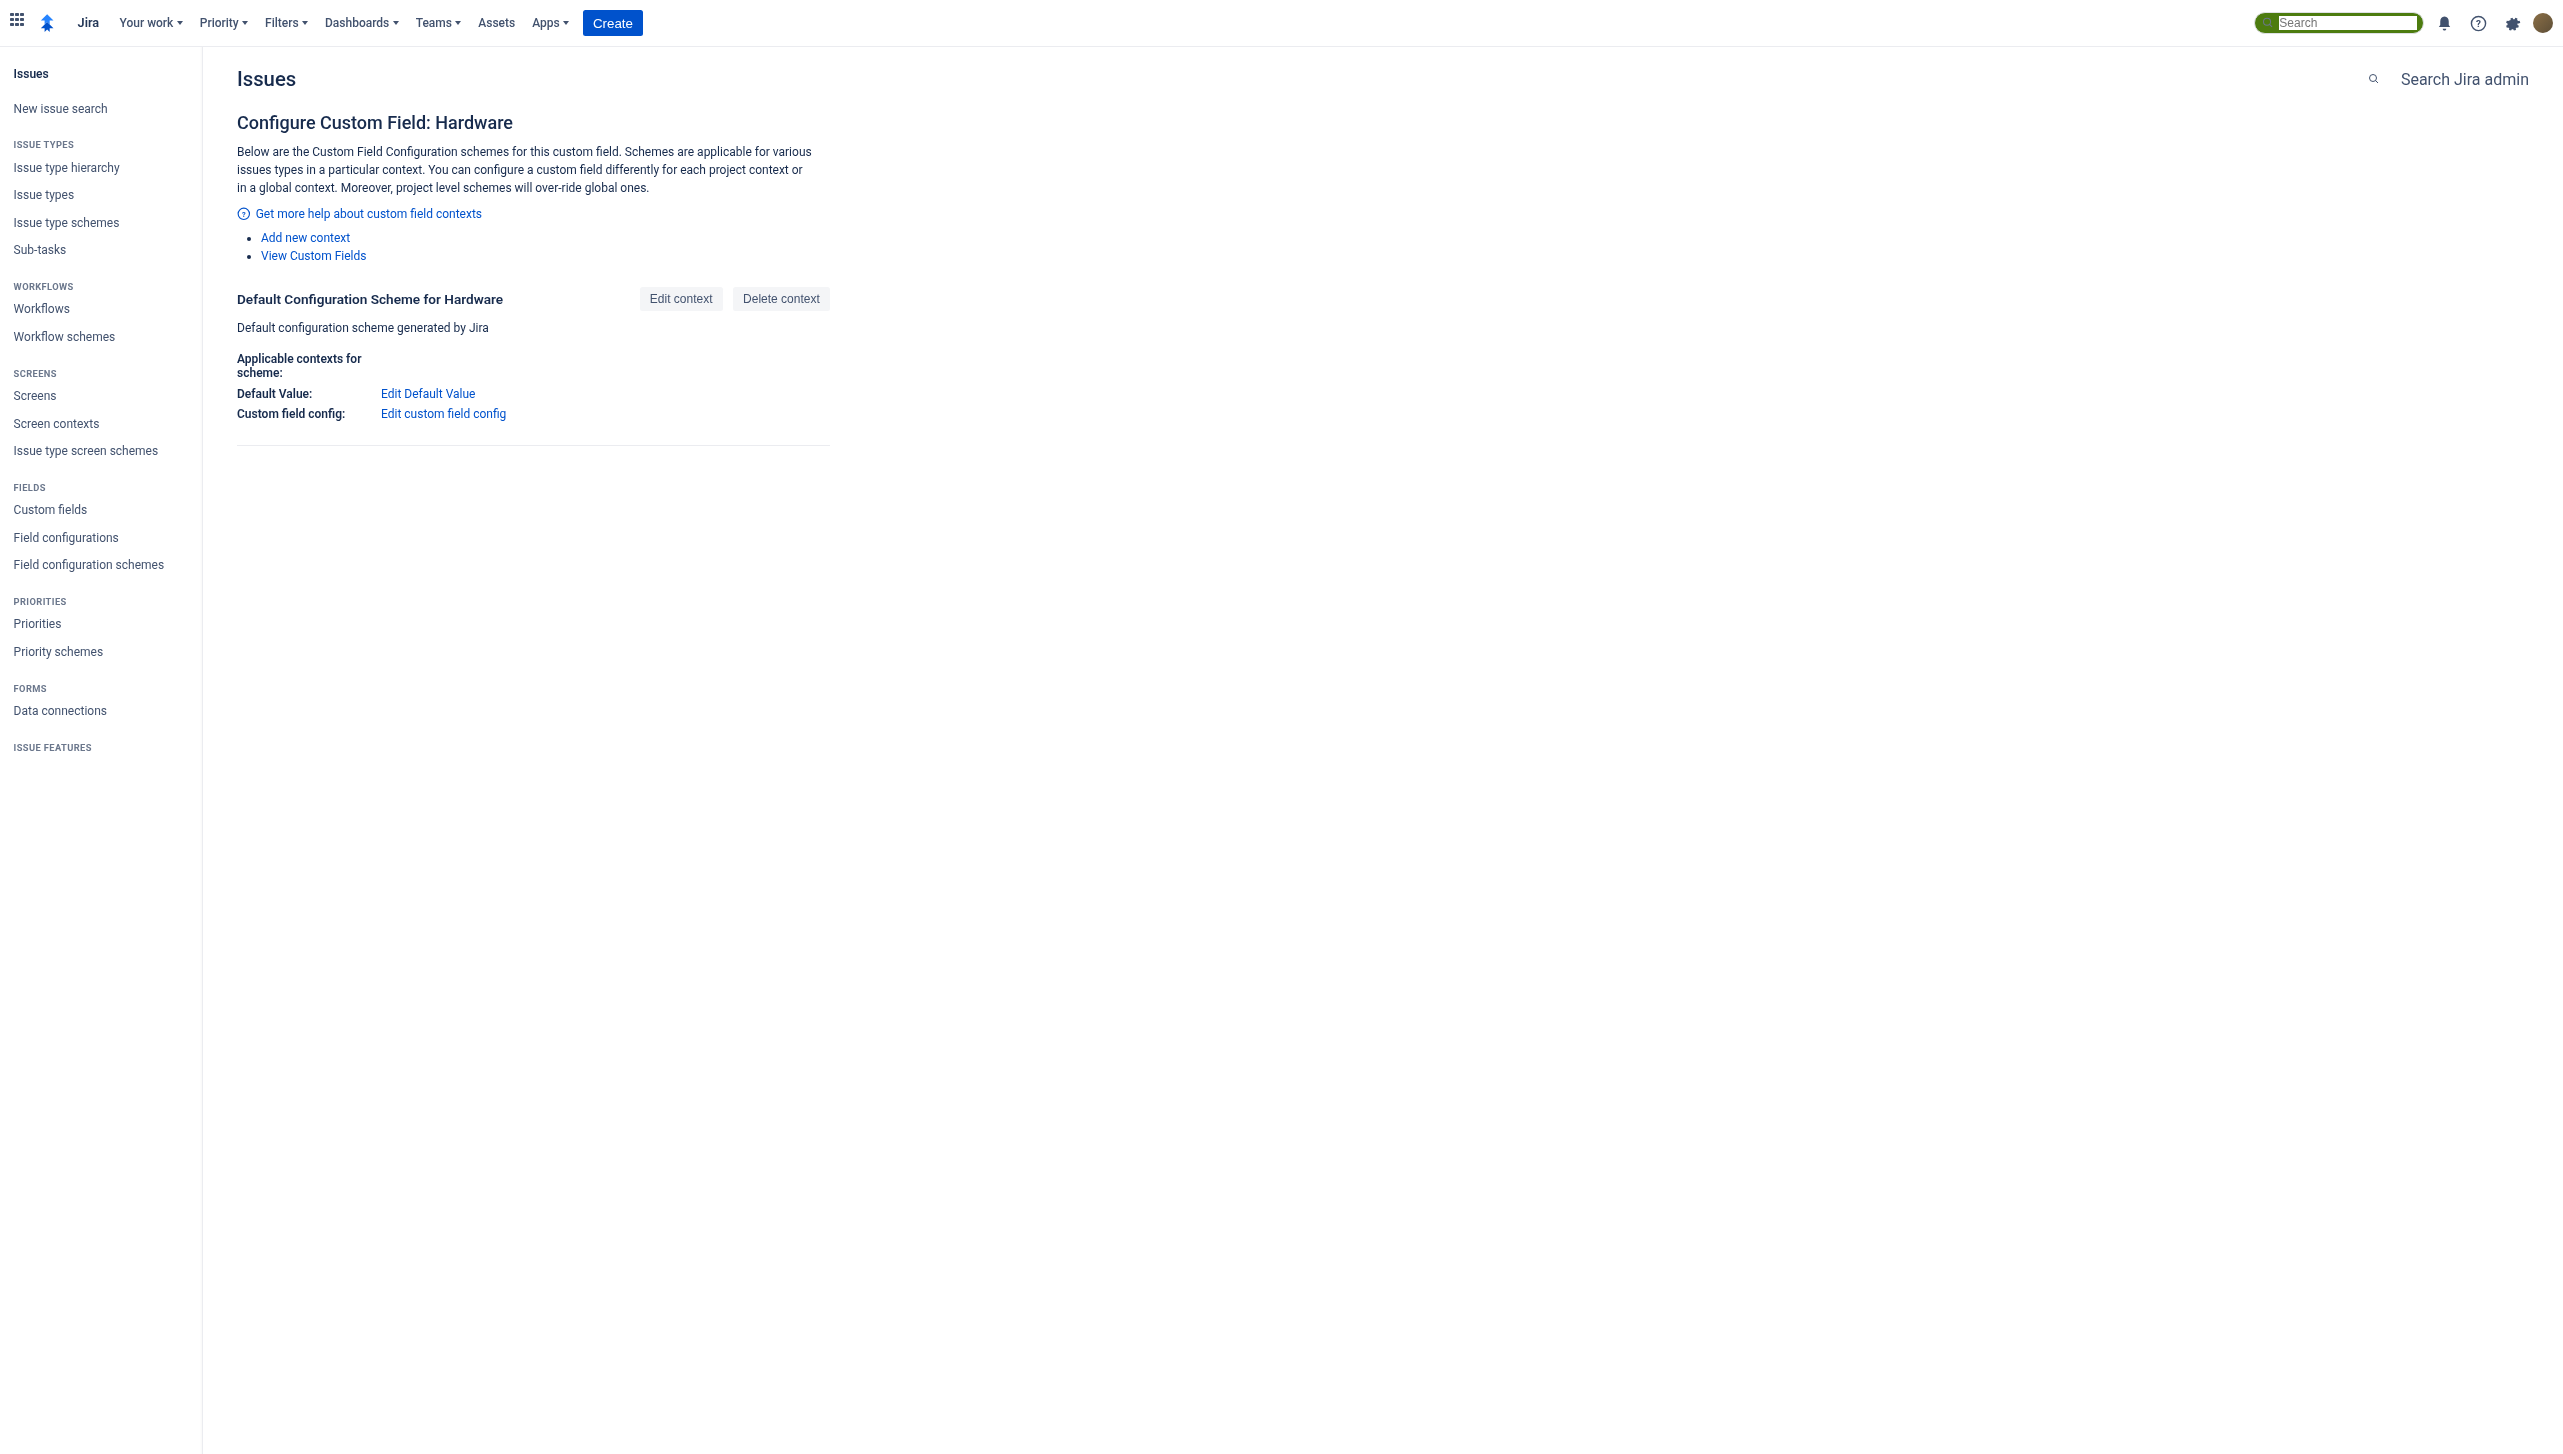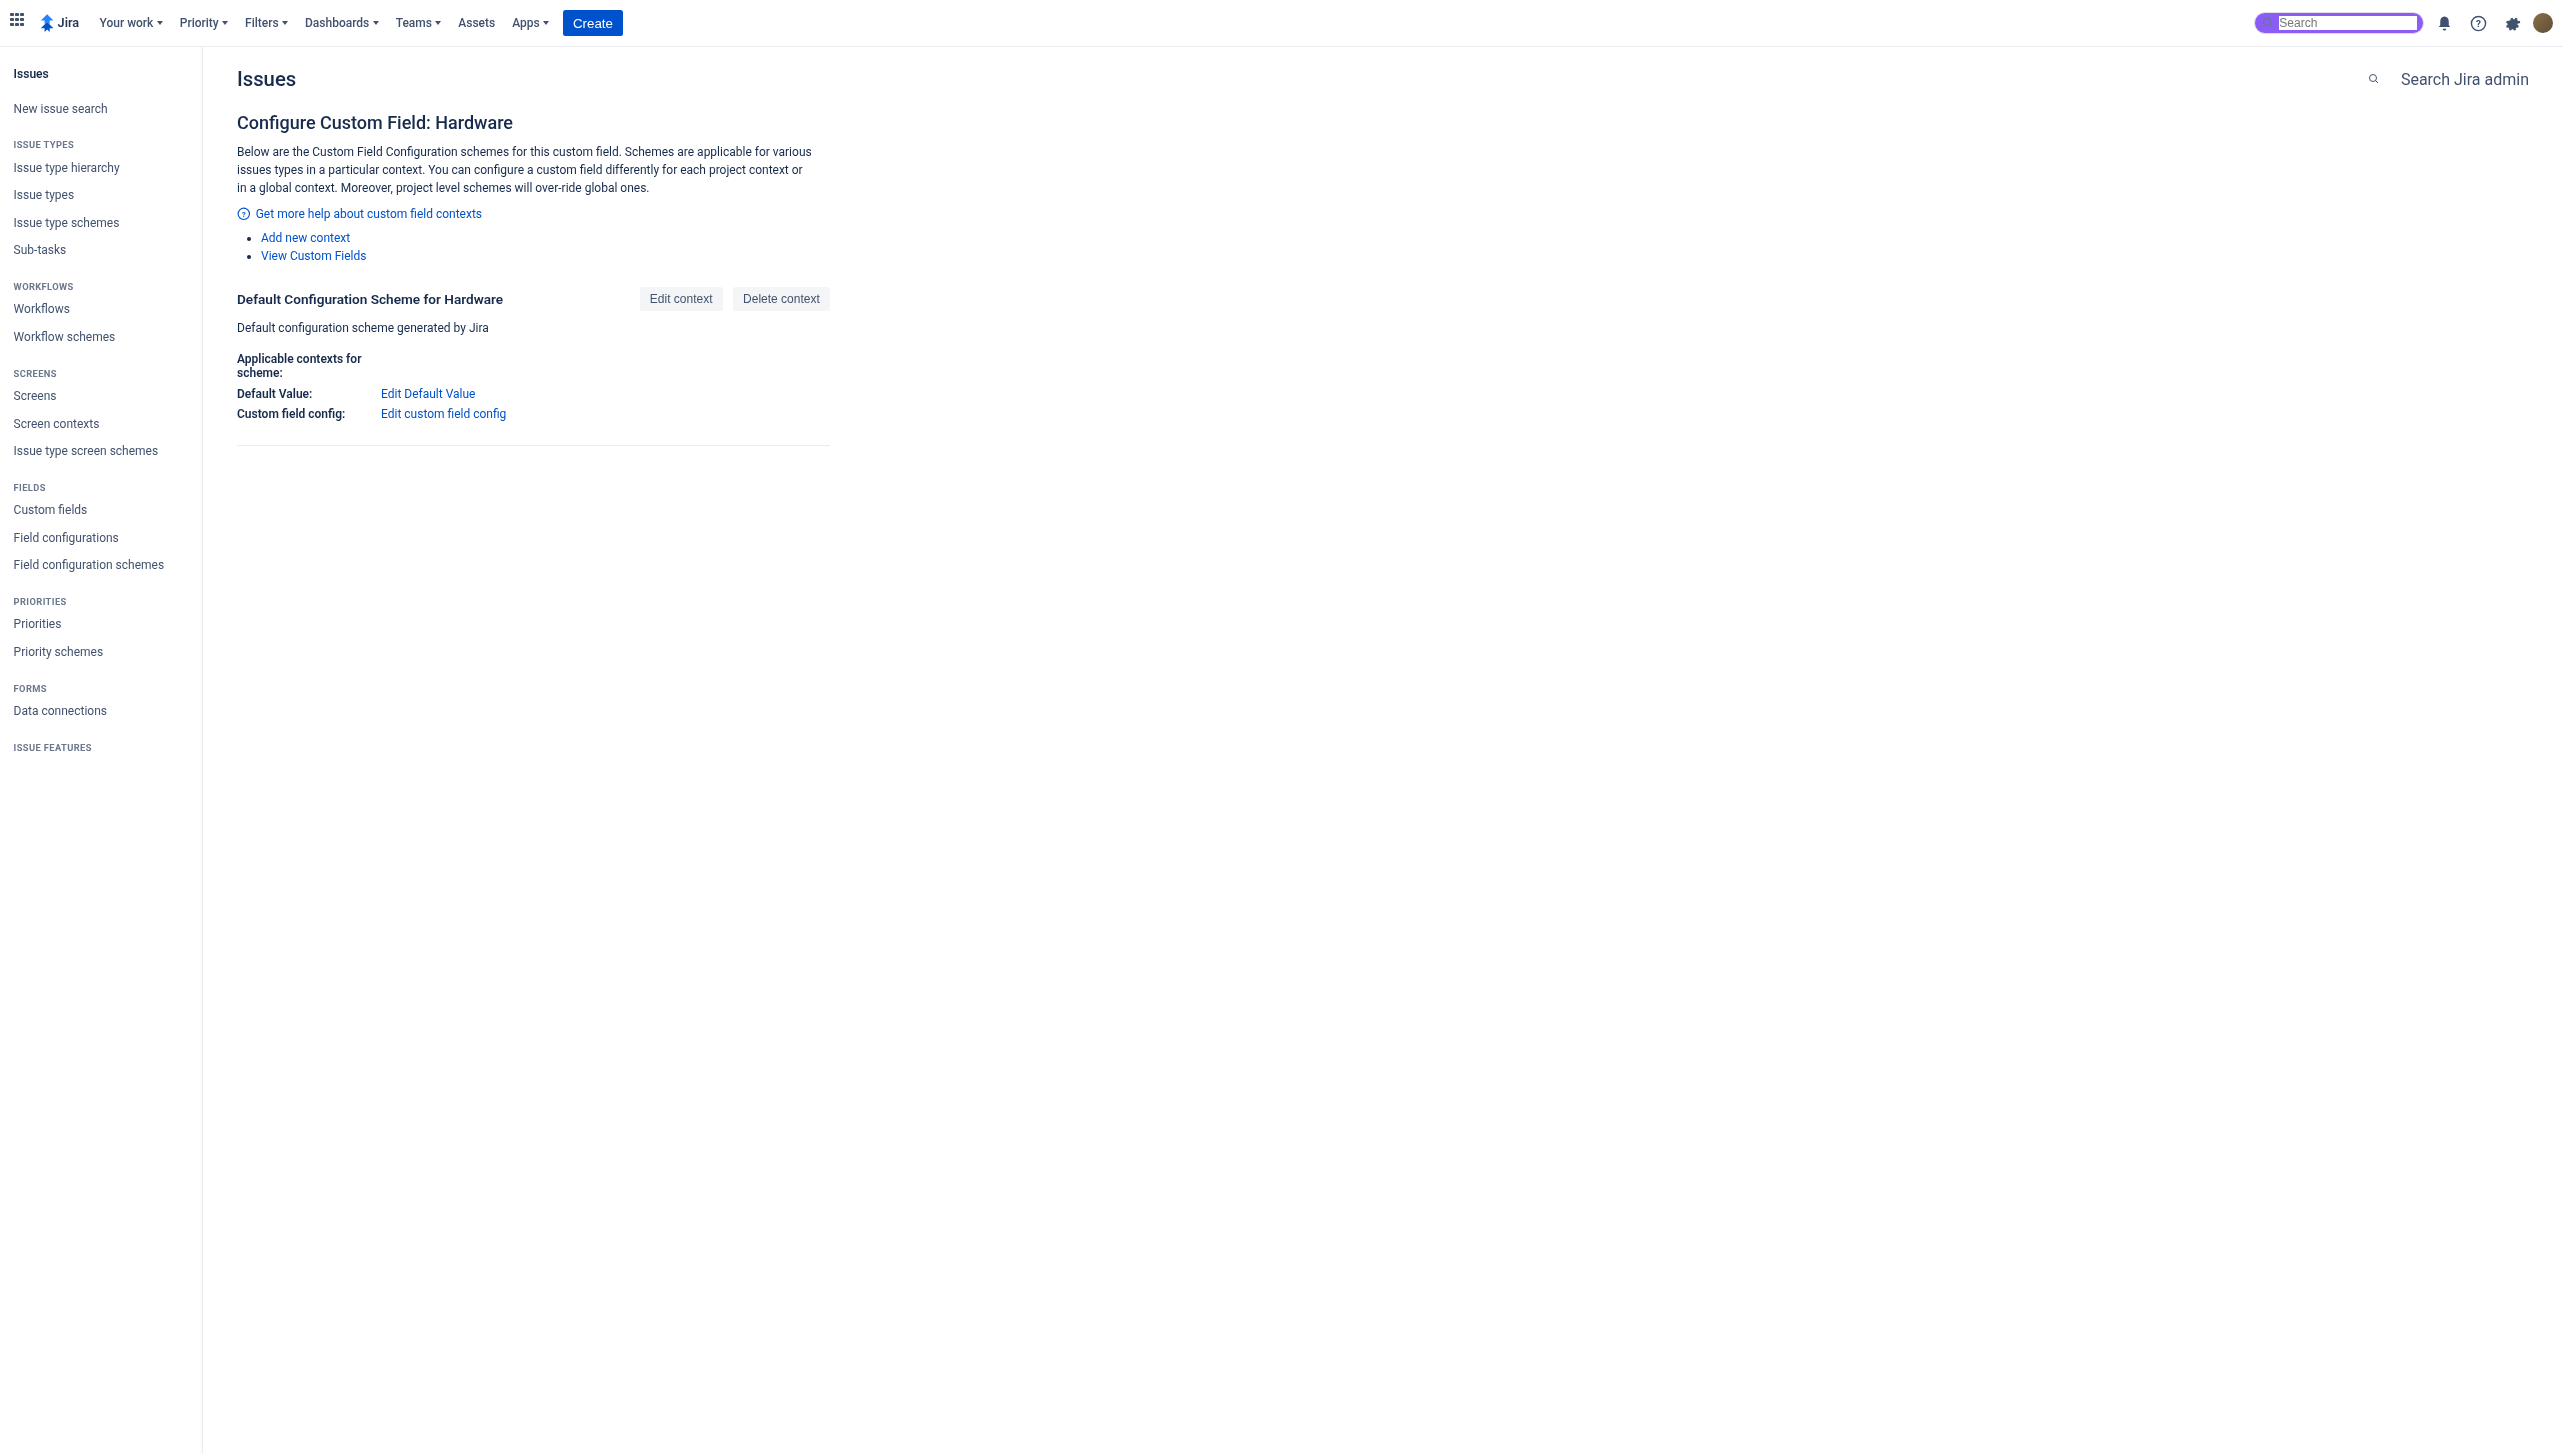--- a/index.html
+++ b/index.html
@@ -2,29 +2,29 @@
 <html style="font-size:13.6px"><head>
 <meta charset="utf-8">
 <style>
 * { box-sizing: border-box; margin: 0; padding: 0; }
 body { font-family: -apple-system, BlinkMacSystemFont, "Segoe UI", Roboto, sans-serif; font-size: 12px; color: #172B4D; background: #fff; }
 
 
 .topnav { display: flex; align-items: center; height: 47px; padding: 0 10.2px; border-bottom: 0.8px solid #ebecf0; }
 .app-switcher { width: 20.3px; height: 20.3px; display: grid; grid-template-columns: repeat(3,3.4px); grid-template-rows: repeat(3,3.4px); gap: 1.7px; cursor: pointer; margin-right: 6.8px; }
 .app-switcher span { background: #42526E; border-radius: 0.8px; }
-.jira-logo { display: flex; align-items: center; gap: 0; margin-right: 13.6px; }
+.jira-logo { display: flex; align-items: center; gap: 20px; margin-right: 13.6px; }
 .jira-logo svg { width: 20.3px; height: 20.3px; }
 .jira-logo-text { font-weight: 600; color: #253858; font-size: 12.7px; }
 .nav-items { display: flex; align-items: center; gap: 3.4px; }
 .nav-item { padding: 5.1px 6.8px; color: #42526E; font-weight: 500; cursor: pointer; border-radius: 2.5px; display: flex; align-items: center; gap: 3.4px; }
 .chevron-down { width: 0; height: 0; border-left: 3.4px solid transparent; border-right: 3.4px solid transparent; border-top: 4.2px solid #42526E; }
 .create-btn { background: #0052CC; color: #fff; padding: 5.1px 10.2px; border-radius: 2.5px; font-weight: 500; margin-left: 6.8px; cursor: pointer; border: none; }
 .topnav-right { margin-left: auto; display: flex; align-items: center; gap: 6.8px; }
-.search-box { display: flex; align-items: center; border: 1.7px solid #dfe1e6; border-radius: 11px; padding: 3.4px 6.8px; width: 170px; background: #8b5cf6; }
+.search-box { display: flex; align-items: center; border: 1.7px solid #dfe1e6; border-radius: 11px; padding: 3.4px 6.8px; width: 170px; background: #4d7c0f; }
 .search-box input { border: none; outline: none; width: 100%; font-size: 12px; margin-left: 5.1px; }
 .icon-btn { width: 27px; height: 27px; display: flex; align-items: center; justify-content: center; cursor: pointer; border-radius: 50%; color: #42526E; }
 .avatar { width: 20.3px; height: 20.3px; border-radius: 50%; background: linear-gradient(135deg, #8B6F47, #5D4E37); }
 
 
 .layout { display: flex; height: calc(100vh - 47px); }
 .sidebar { width: 203px; border-right: 0.8px solid #ebecf0; padding: 20.3px 6.8px; overflow-y: auto; position: relative; }
 .sidebar::after { content: ''; position: absolute; right: -0.8px; top: 0; bottom: 0; width: 2.5px; background: linear-gradient(to right, transparent, rgba(0,0,0,0.04)); }
 .sidebar-title { font-weight: 600; color: #172B4D; padding: 0 6.8px 13.6px; font-size: 12px; }
 .sidebar-item { padding: 6.8px 6.8px; color: #42526E; cursor: pointer; border-radius: 2.5px; font-size: 12px; }

